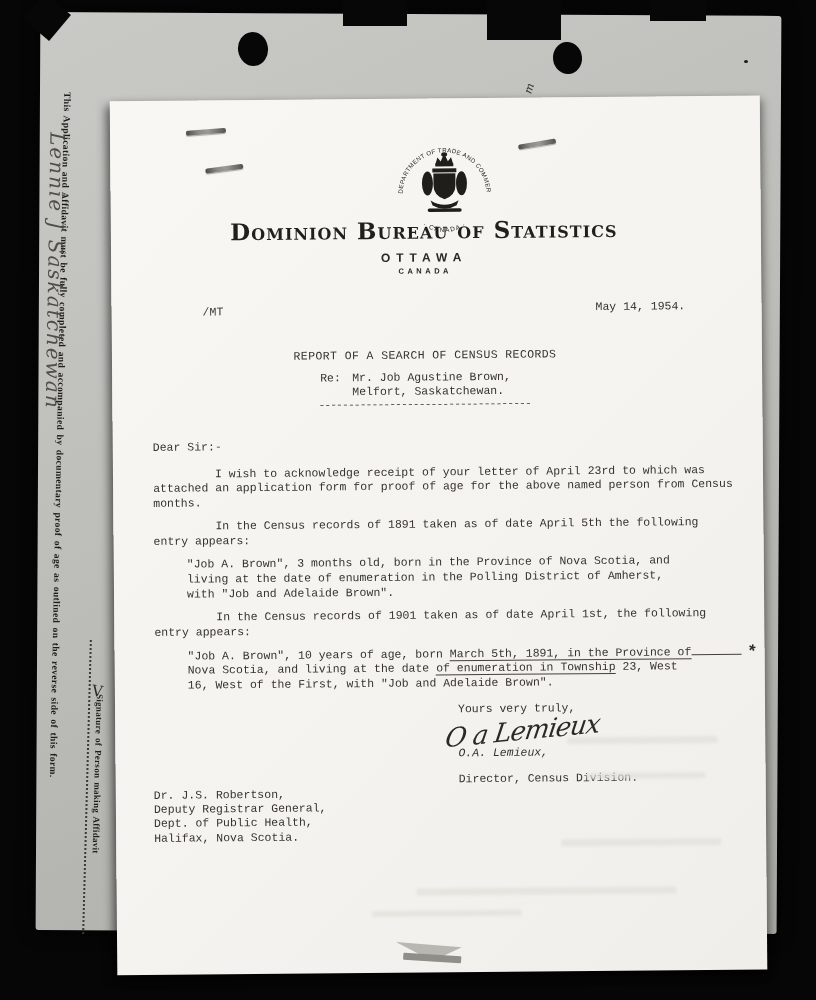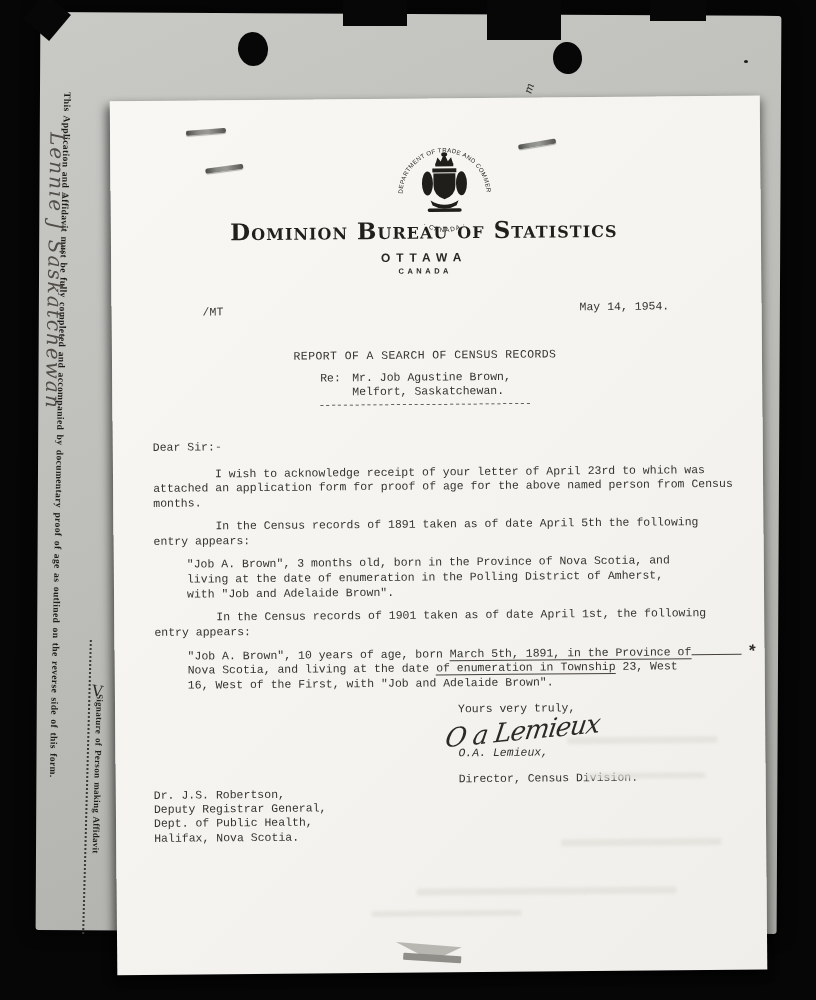--- a/index.html
+++ b/index.html
@@ -114,21 +114,21 @@
         <path d="M36,66 q14,9 28,0 l-2,5 q-12,7 -24,0 z"></path>
         <rect x="33" y="74" width="34" height="3.4" rx="1.7"></rect>
       </g>
     </svg>
 
     <div class="org-name">Dominion Bureau of Statistics</div>
     <div class="city">OTTAWA</div>
     <div class="country">CANADA</div>
 
     <div class="mono abs" style="left:43px;top:205px;margin-left:48px;">/MT</div>
-    <div class="mono abs" style="left:468px;top:203px;">May 14, 1954.</div>
+    <div class="mono abs" style="left:484px;top:203px;">May 14, 1954.</div>
 
     <div class="mono subject">REPORT OF A SEARCH OF CENSUS RECORDS</div>
 
     <div class="mono abs" style="left:208px;top:272px;">Re:</div>
     <div class="mono abs" style="left:240px;top:272px;">Mr. Job Agustine Brown,</div>
     <div class="mono abs" style="left:240px;top:286px;">Melfort, Saskatchewan.</div>
     <div class="mono abs" style="left:206px;top:299px;letter-spacing:-1px;">------------------------------------</div>
 
     <div class="mono abs" style="left:40px;top:340px;">Dear Sir:-</div>
 

